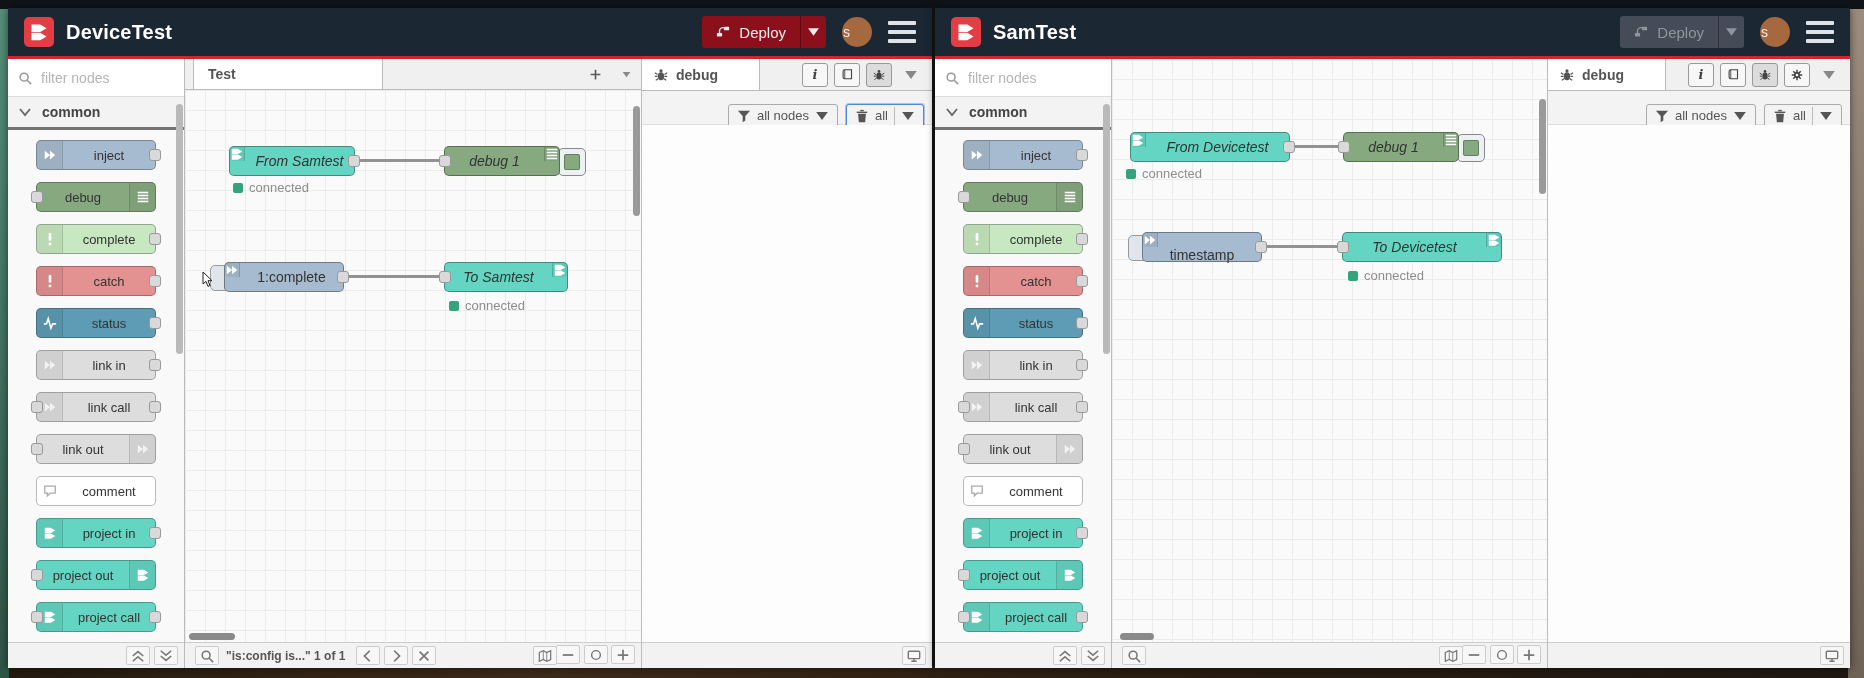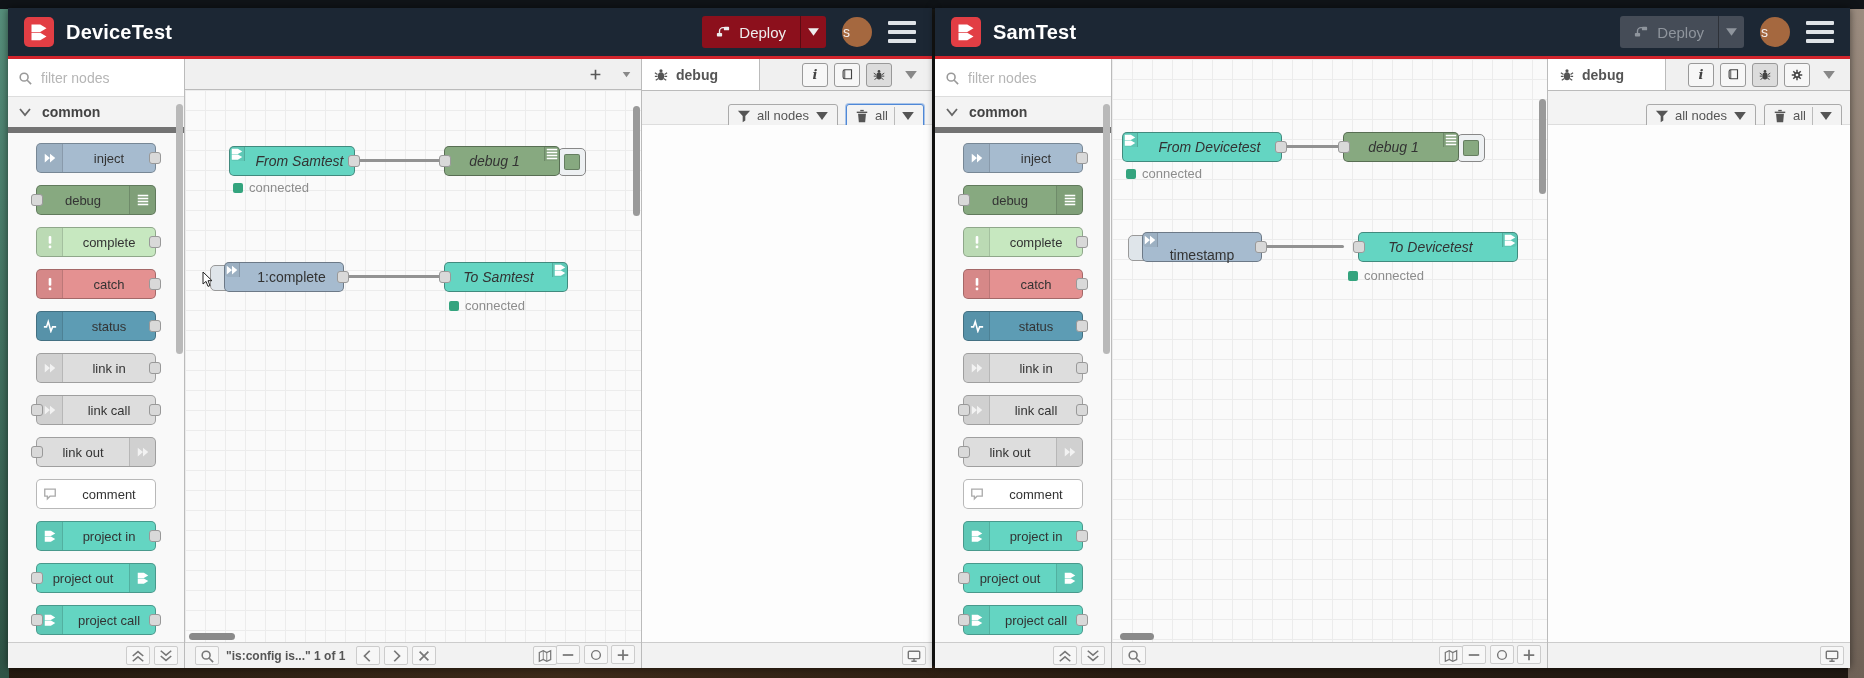--- a/index.html
+++ b/index.html
@@ -25,21 +25,21 @@
   .avatar{width:30px;height:30px;border-radius:50%;background:#a5683f;color:#f2ecec;font-size:14px;display:flex;align-items:center;padding-left:1px;box-sizing:border-box;}
   .burger{width:28px;height:22px;background:none;border:none;display:flex;flex-direction:column;justify-content:space-between;padding:0;cursor:pointer;}
   .burger span{height:4px;background:#dfe3e7;border-radius:1px;}
   .main{flex:1;display:flex;min-height:0;}
   
   .palette{width:177px;flex:0 0 177px;border-right:1px solid #bbb;display:flex;flex-direction:column;background:#f9f9f9;box-sizing:border-box;position:relative;}
   .psearch{height:37px;background:#fff;border-bottom:1px solid #ddd;display:flex;align-items:center;padding:0 10px;gap:7px;color:#999;}
   .psearch svg{width:13px;height:13px;flex:0 0 auto;}
   .psearch input{border:none;outline:none;font-size:14px;color:#555;width:110px;background:transparent;font-family:"Liberation Sans",sans-serif;}
   .psearch input::placeholder{color:#b5b5b5;}
-  .pcat{height:30px;background:#f3f3f3;border-bottom:6px solid #737373;display:flex;align-items:center;padding:0 10px;gap:10px;color:#666;}
+  .pcat{height:30px;background:#f3f3f3;border-bottom:3px solid #737373;display:flex;align-items:center;padding:0 10px;gap:10px;color:#666;}
   .pcat svg{width:10px;height:10px;}
   .pcat .pcat-label{font-size:14px;font-weight:700;color:#444;}
   .plist{flex:1;overflow:hidden;padding-top:10px;}
   .pnode{position:relative;width:120px;height:30px;margin:0 auto 12px auto;border:1px solid rgba(0,0,0,.28);border-radius:5px;display:flex;align-items:center;font-size:13px;color:#333;box-sizing:border-box;cursor:grab;}
   .pnode .istrip{width:25px;align-self:stretch;display:flex;align-items:center;justify-content:center;background:rgba(0,0,0,.06);border-right:1px solid rgba(0,0,0,.12);border-radius:4px 0 0 4px;color:#fff;}
   .pnode.icon-right{flex-direction:row-reverse;}
   .pnode.icon-right .istrip{border-right:none;border-left:1px solid rgba(0,0,0,.12);border-radius:0 4px 4px 0;}
   .pnode .istrip svg{width:14px;height:14px;}
   .pnode .plabel{flex:1;text-align:center;white-space:nowrap;}
   .pnode.t-comment .istrip{background:none;border-color:transparent;color:#aaa;}
@@ -299,20 +299,23 @@
                 <svg viewBox="0 0 16 16" style="width: 100%; height: 100%;">
                   <path d="M2 2l6 5 6-5M2 8l6 5 6-5" fill="none" stroke="currentColor" stroke-width="1.8"></path>
                 </svg>
               </span>
             </button>
         </div>
       </div>
 
       <div class="ws">
         <div class="tabbar">
+          <div class="tab">
+              <span>Test</span>
+            </div>
           <div class="tab-actions">
             <button class="tbtn">
                 <svg class="plus" viewBox="0 0 16 16">
                   <path d="M8 2v12M2 8h12" stroke="currentColor" stroke-width="2" fill="none"></path>
                 </svg>
               </button>
             <button class="tbtn">
                 <svg class="car" viewBox="0 0 12 11">
                   <path d="M1 2h10L6 9z" fill="currentColor"></path>
                 </svg>
@@ -739,21 +742,21 @@
                   <path d="M2 2l6 5 6-5M2 8l6 5 6-5" fill="none" stroke="currentColor" stroke-width="1.8"></path>
                 </svg>
               </span>
             </button>
         </div>
       </div>
       <div class="ws">
         <div class="canvas">
           <div class="wire" style="left:168px;top:86px;width:65px;"></div>
           <div class="wire" style="left:148px;top:186px;width:84px;"></div>
-          <div class="fnode" style="left:10px;top:73px;width:160px;background:#64d5c2;">
+          <div class="fnode" style="left:18px;top:73px;width:160px;background:#64d5c2;">
             <span class="istrip l" style="display: inline-flex; width: 14px; height: 14px;">
                 <svg viewBox="0 0 16 16" style="width: 100%; height: 100%;">
                   <path fill="currentColor" d="M2 2h7l5 3-5 3H2zM2 8.5h7l5 3-5 3H2z"></path>
                 </svg>
               </span>
             <span class="flabel it">From Devicetest</span>
             <span class="port pout"></span>
           </div>
           <div class="dbg-toggle" style="left:345px;top:75px;">
               <span></span>
@@ -779,21 +782,21 @@
           <div class="inj-btn" style="left:16px;top:176px;"></div>
           <div class="fnode" style="left:30px;top:173px;width:120px;background:#a6bbcf;flex-direction:column;">
             <span class="istrip l" style="display: inline-flex; width: 14px; height: 14px;">
                 <svg viewBox="0 0 16 16" style="width: 100%; height: 100%;">
                   <path d="M2 3l6 5-6 5zM8 3l6 5-6 5z" fill="currentColor"></path>
                 </svg>
               </span>
             <span class="flabel">timestamp</span>
             <span class="port pout"></span>
           </div>
-          <div class="fnode" style="left:246px;top:173px;width:160px;background:#64d5c2;">
+          <div class="fnode" style="left:230px;top:173px;width:160px;background:#64d5c2;">
             <span class="port pin"></span>
             <span class="flabel it">To Devicetest</span>
             <span class="istrip r" style="display: inline-flex; width: 14px; height: 14px;">
                 <svg viewBox="0 0 16 16" style="width: 100%; height: 100%;">
                   <path fill="currentColor" d="M2 2h7l5 3-5 3H2zM2 8.5h7l5 3-5 3H2z"></path>
                 </svg>
               </span>
           </div>
           <div class="fstatus" style="left:236px;top:209px;">
               <span class="sq"></span>

